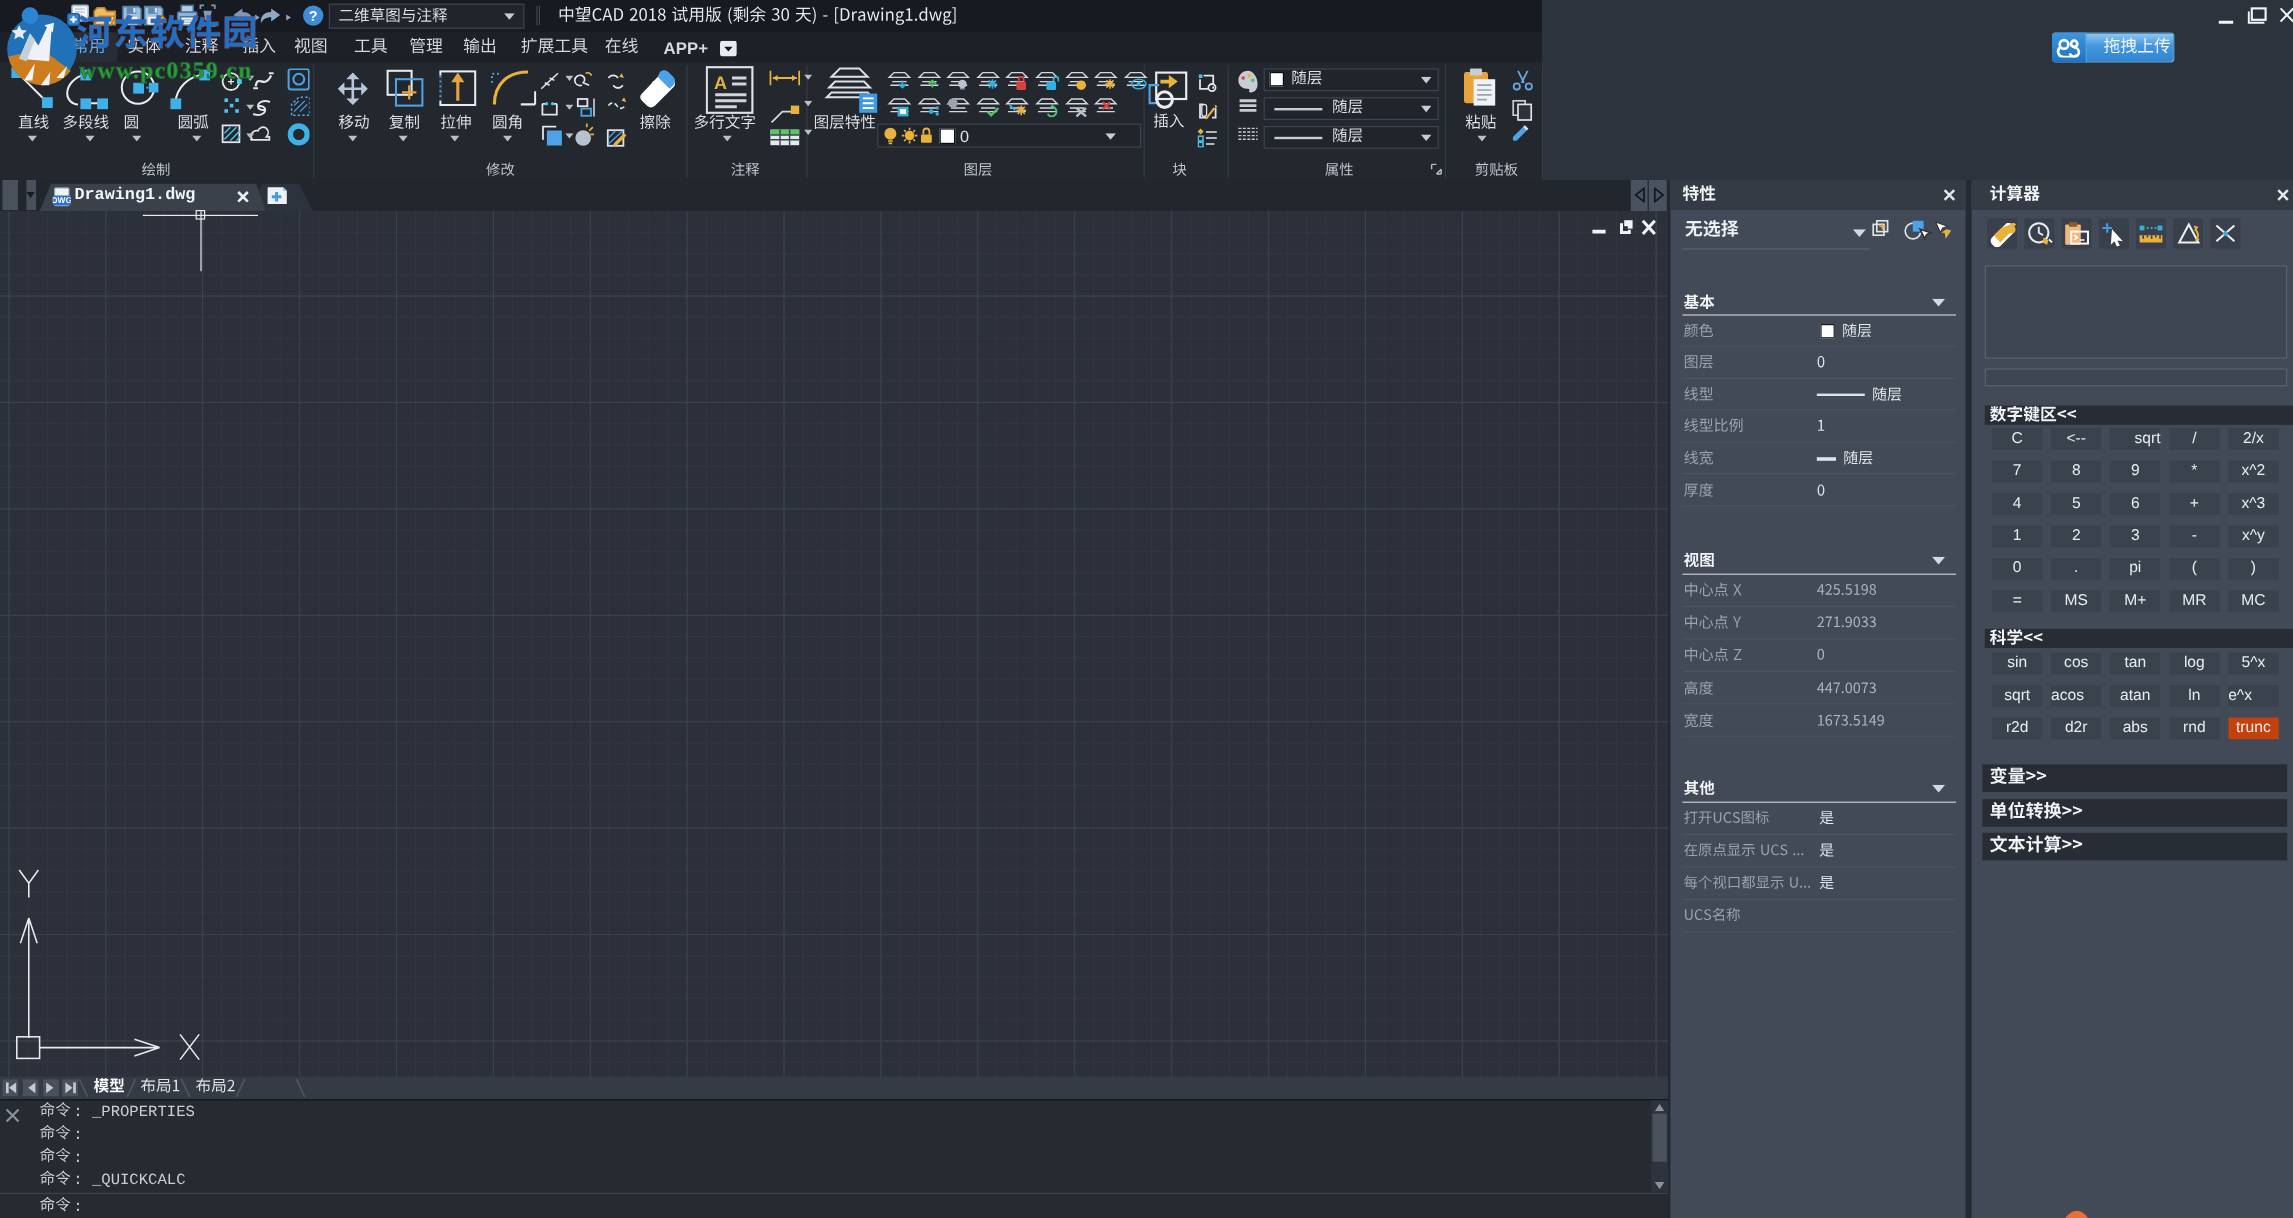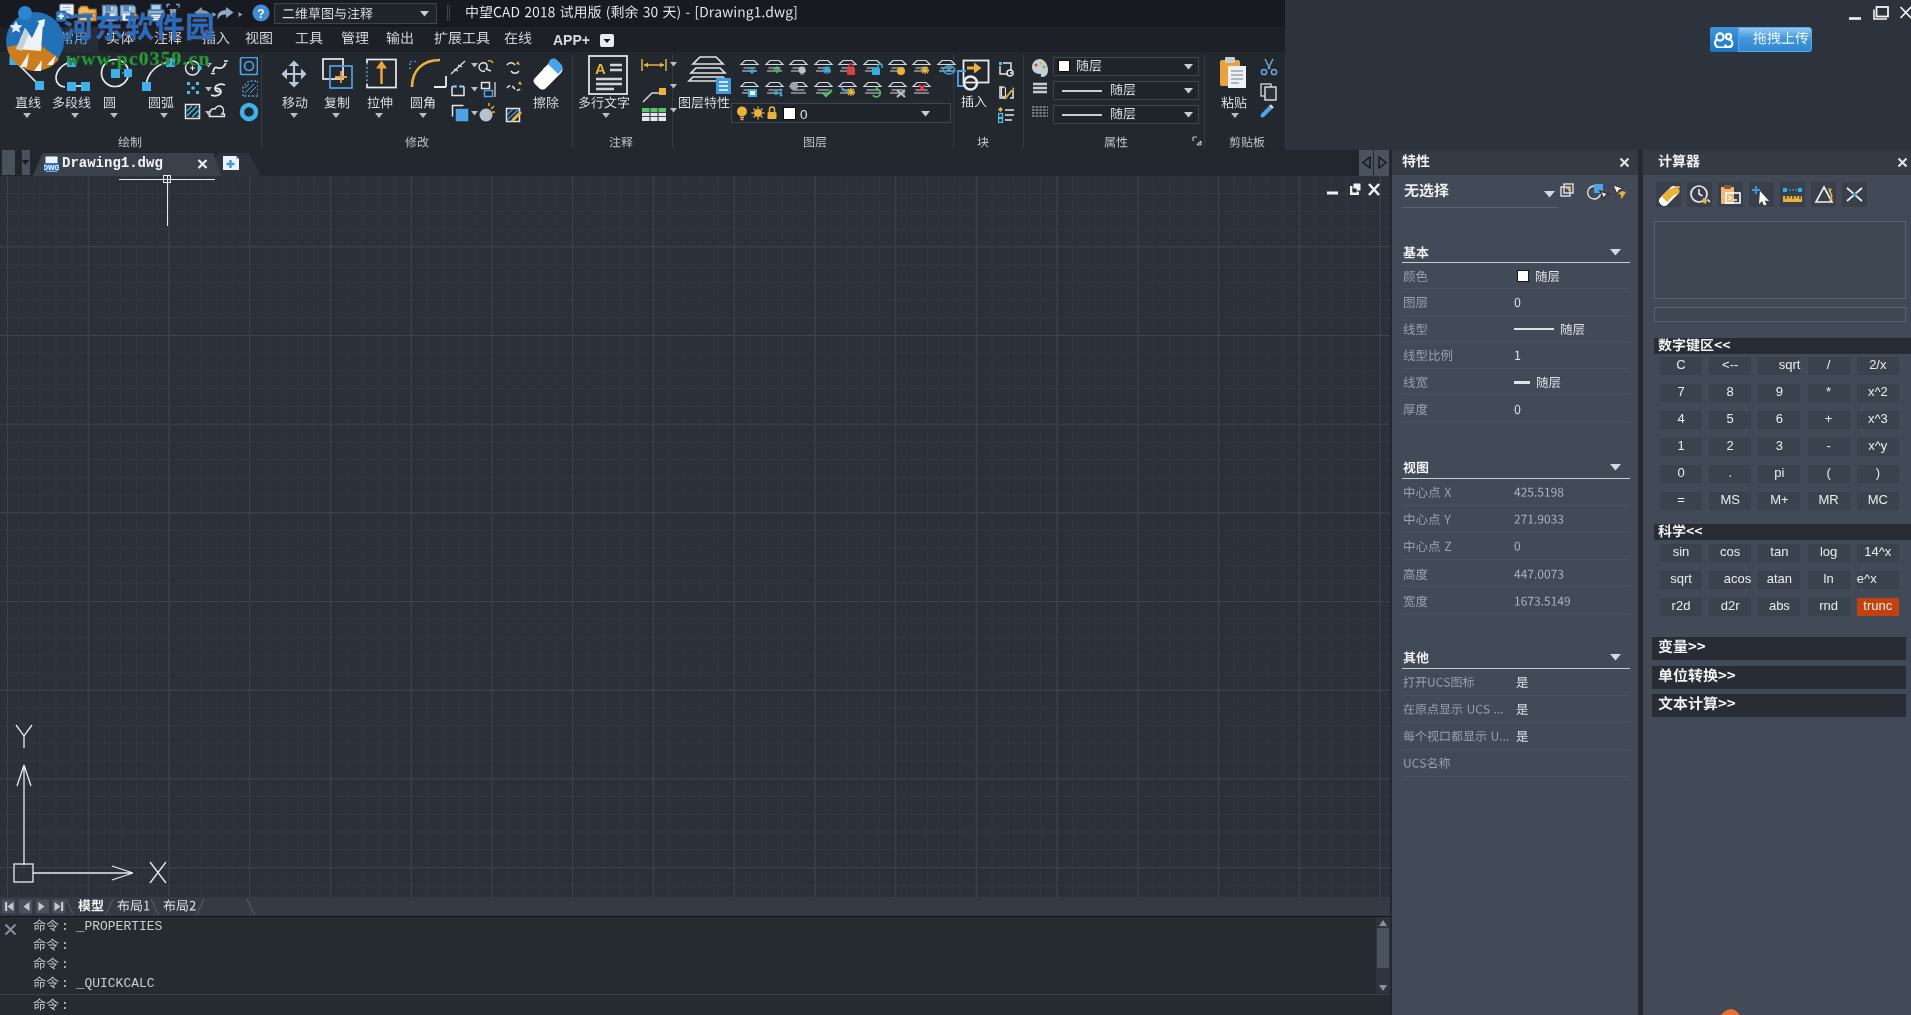--- a/index.html
+++ b/index.html
@@ -1304,23 +1304,23 @@
         <use href="#b79D1" x="0"></use>
         <use href="#b5B66" x="1000"></use>
         <use href="#b3C" x="2000"></use>
         <use href="#b3C" x="2590"></use>
       </g>
     </svg></div>
 <div style="position:absolute;left:1660px;top:543.5px;width:42px;height:18px;background:#3a424e;color:#e8ecf0;font-size:13px;font-family:'Liberation Sans';text-align:center;line-height:16px;">sin</div>
 <div style="position:absolute;left:1709.2px;top:543.5px;width:42px;height:18px;background:#3a424e;color:#e8ecf0;font-size:13px;font-family:'Liberation Sans';text-align:center;line-height:16px;">cos</div>
 <div style="position:absolute;left:1758.4px;top:543.5px;width:42px;height:18px;background:#3a424e;color:#e8ecf0;font-size:13px;font-family:'Liberation Sans';text-align:center;line-height:16px;">tan</div>
 <div style="position:absolute;left:1807.6px;top:543.5px;width:42px;height:18px;background:#3a424e;color:#e8ecf0;font-size:13px;font-family:'Liberation Sans';text-align:center;line-height:16px;">log</div>
-<div style="position:absolute;left:1856.8px;top:543.5px;width:42px;height:18px;background:#3a424e;color:#e8ecf0;font-size:13px;font-family:'Liberation Sans';text-align:center;line-height:16px;">14^x</div>
+<div style="position:absolute;left:1856.8px;top:543.5px;width:42px;height:18px;background:#3a424e;color:#e8ecf0;font-size:13px;font-family:'Liberation Sans';text-align:center;line-height:16px;">5^x</div>
 <div style="position:absolute;left:1660px;top:570.5px;width:42px;height:18px;background:#3a424e;color:#e8ecf0;font-size:13px;font-family:'Liberation Sans';text-align:center;line-height:16px;">sqrt</div>
-<div style="position:absolute;left:1709.2px;top:570.5px;width:42px;height:18px;background:#3a424e;color:#e8ecf0;font-size:13px;font-family:'Liberation Sans';text-align:right;line-height:16px;">acos</div>
+<div style="position:absolute;left:1709.2px;top:570.5px;width:42px;height:18px;background:#3a424e;color:#e8ecf0;font-size:13px;font-family:'Liberation Sans';text-align:left;line-height:16px;">acos</div>
 <div style="position:absolute;left:1758.4px;top:570.5px;width:42px;height:18px;background:#3a424e;color:#e8ecf0;font-size:13px;font-family:'Liberation Sans';text-align:center;line-height:16px;">atan</div>
 <div style="position:absolute;left:1807.6px;top:570.5px;width:42px;height:18px;background:#3a424e;color:#e8ecf0;font-size:13px;font-family:'Liberation Sans';text-align:center;line-height:16px;">ln</div>
 <div style="position:absolute;left:1856.8px;top:570.5px;width:42px;height:18px;background:#3a424e;color:#e8ecf0;font-size:13px;font-family:'Liberation Sans';line-height:16px;">e^x</div>
 <div style="position:absolute;left:1660px;top:597.5px;width:42px;height:18px;background:#3a424e;color:#e8ecf0;font-size:13px;font-family:'Liberation Sans';text-align:center;line-height:16px;">r2d</div>
 <div style="position:absolute;left:1709.2px;top:597.5px;width:42px;height:18px;background:#3a424e;color:#e8ecf0;font-size:13px;font-family:'Liberation Sans';text-align:center;line-height:16px;">d2r</div>
 <div style="position:absolute;left:1758.4px;top:597.5px;width:42px;height:18px;background:#3a424e;color:#e8ecf0;font-size:13px;font-family:'Liberation Sans';text-align:center;line-height:16px;">abs</div>
 <div style="position:absolute;left:1807.6px;top:597.5px;width:42px;height:18px;background:#3a424e;color:#e8ecf0;font-size:13px;font-family:'Liberation Sans';text-align:center;line-height:16px;">rnd</div>
 <div style="position:absolute;left:1856.8px;top:597.5px;width:42px;height:18px;background:#c2410c;color:#e8ecf0;font-size:13px;font-family:'Liberation Sans';text-align:center;line-height:16px;">trunc</div>
 <div style="position:absolute;left:1652px;top:637px;width:254px;height:23px;background:#272c35;"></div>
 <div style="position:absolute;left:1658px;top:640px;"><svg width="48" height="15" style="overflow:visible">

